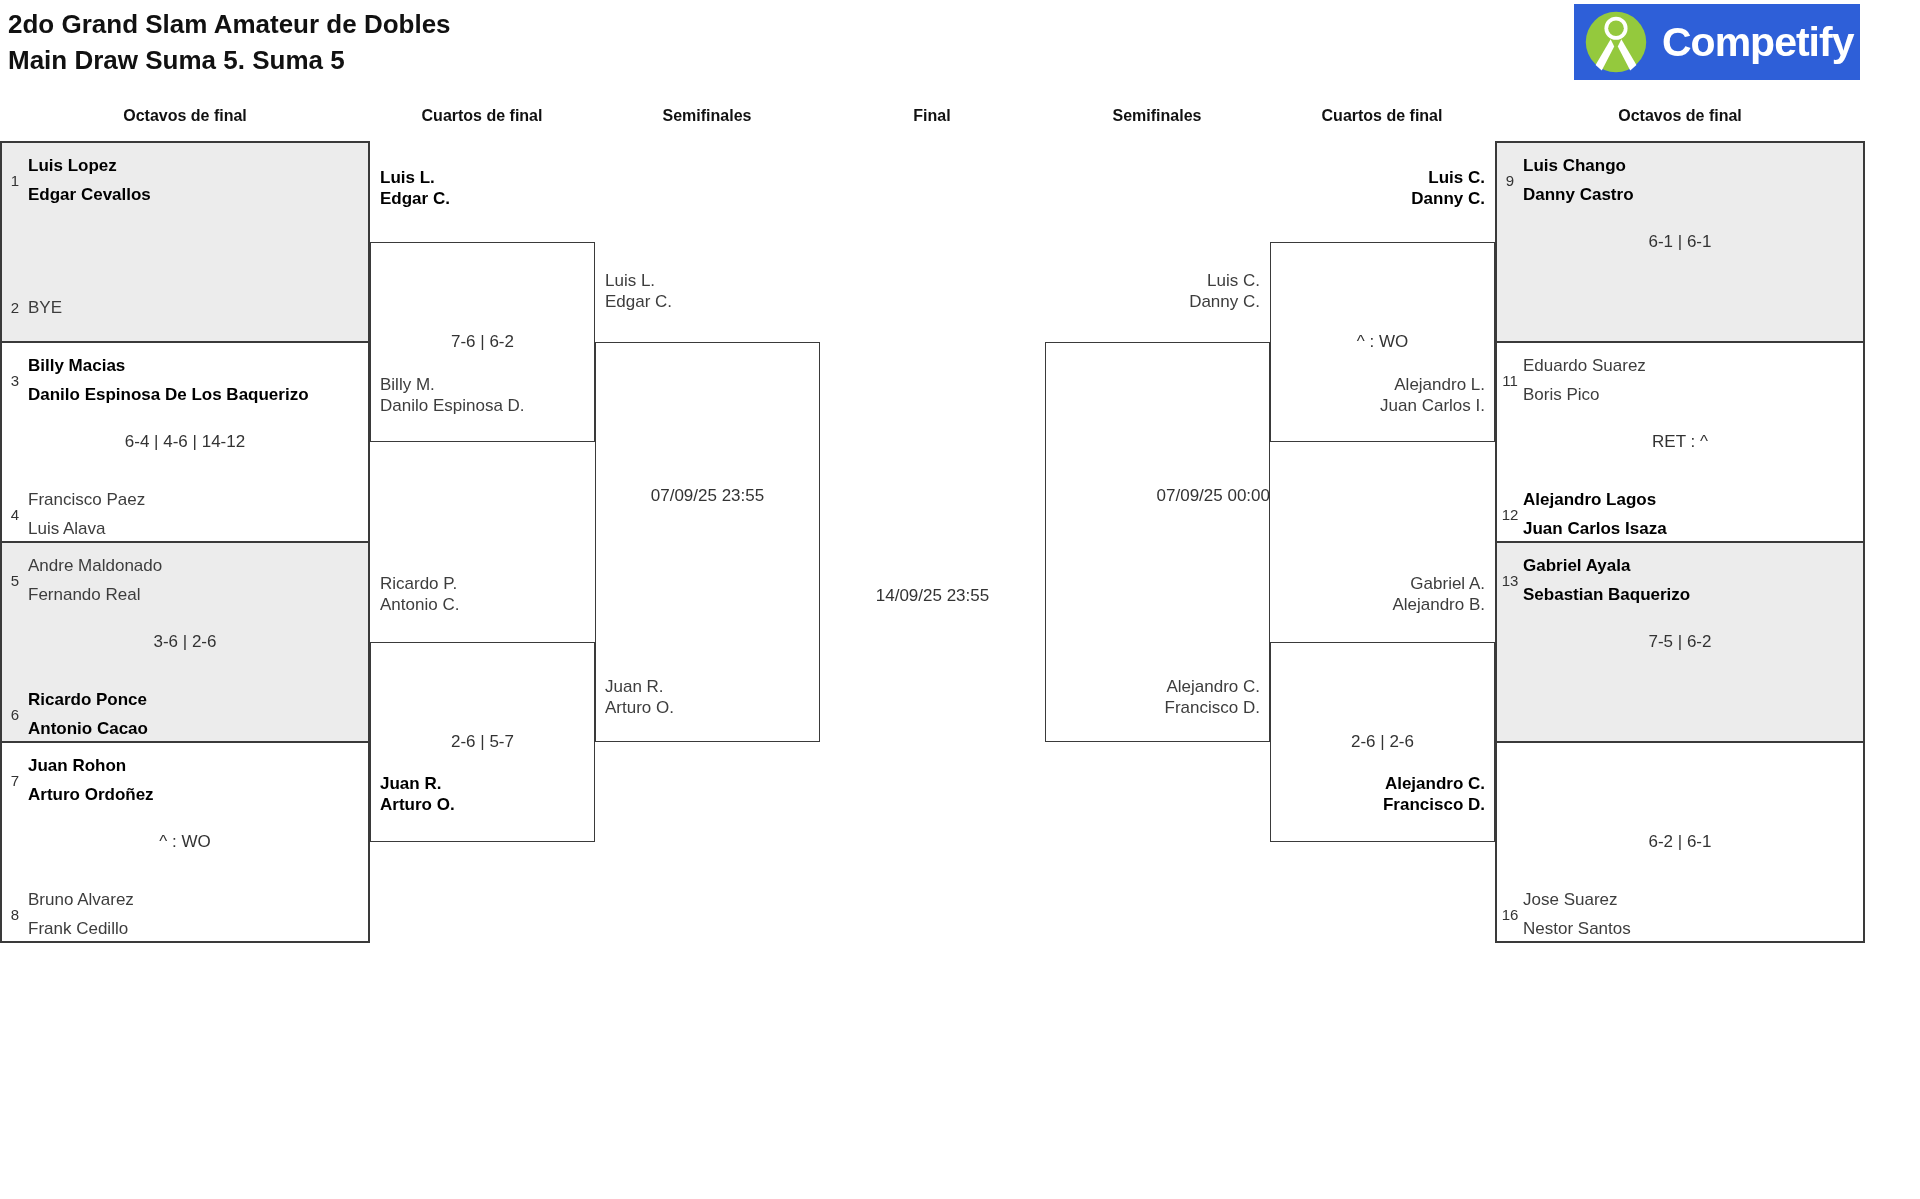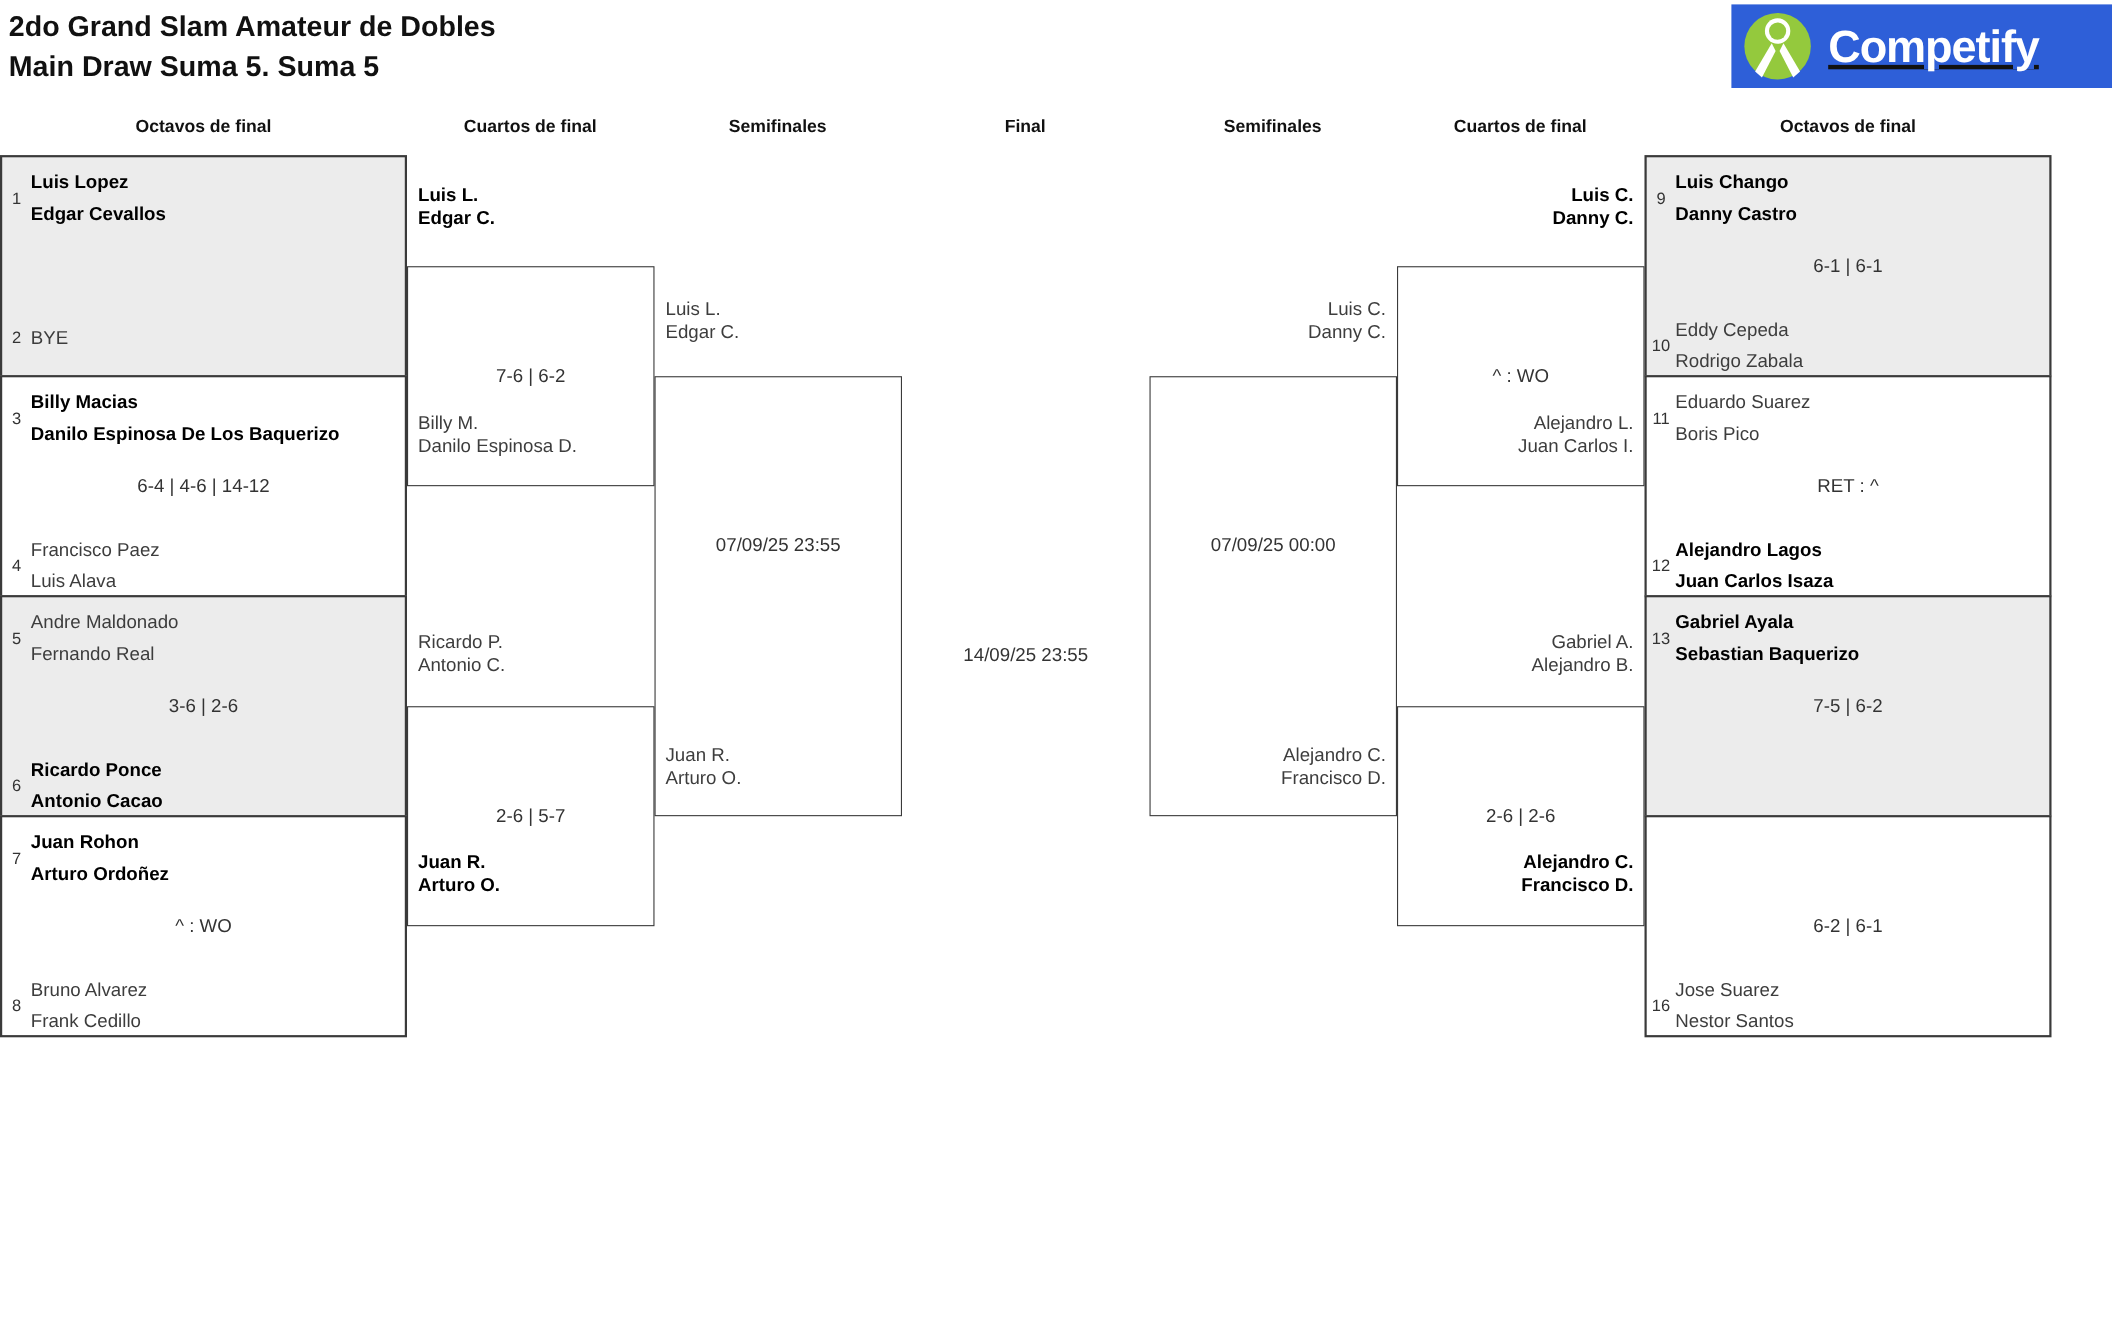--- a/index.html
+++ b/index.html
@@ -1,22 +1,22 @@
 <!DOCTYPE html>
 <html><head>
 <meta charset="utf-8">
 <style>
   html,body{margin:0;padding:0;background:#fff;}
   #page{position:relative;width:1920px;height:1199px;background:#fff;overflow:hidden;
         font-family:"Liberation Sans",sans-serif;color:#111;}
   
   #title{position:absolute;left:8px;top:6px;font-size:26px;line-height:36px;font-weight:700;color:#111;}
   
-  #logo{position:absolute;left:1574px;top:4px;width:346px;height:76px;display:flex;align-items:center;
-        gap:14px;padding-left:10px;box-sizing:border-box;text-decoration:underline;}
+  #logo{position:absolute;left:1574px;top:4px;width:286px;height:76px;display:flex;align-items:center;
+        gap:14px;padding-left:10px;box-sizing:border-box;}
   #logo .brand{color:#fff;font-size:41px;font-weight:700;letter-spacing:-1px;}
   
   .round-h{position:absolute;top:107px;width:220px;text-align:center;font-size:16px;font-weight:600;color:#111;}
   
   .box{position:absolute;box-sizing:border-box;border:2px solid #3a3a3a;background:#fff;}
   .box.shaded{background:#ececec;}
   .mbox{position:absolute;box-sizing:border-box;border:1.5px solid #3a3a3a;background:transparent;}
   
   .team{position:absolute;left:0;right:0;display:flex;align-items:center;min-height:44px;}
   .team.t1{top:8px;} .team.t2{top:142px;}
@@ -114,25 +114,20 @@
     </div>
   </div>
 
   <div class="box shaded" style="left:1495px;top:141px;width:370px;height:202px;">
     <div class="team t1">
       <span class="seed">9</span>
       <span class="tname bold">Luis Chango
 Danny Castro</span>
     </div>
     <div class="score">6-1 | 6-1</div>
-    <div class="team t2">
-      <span class="seed">10</span>
-      <span class="tname">Eddy Cepeda
-Rodrigo Zabala</span>
-    </div>
   </div>
 
   <div class="box" style="left:1495px;top:341px;width:370px;height:202px;">
     <div class="team t1">
       <span class="seed">11</span>
       <span class="tname">Eduardo Suarez
 Boris Pico</span>
     </div>
     <div class="score">RET : ^</div>
     <div class="team t2">
@@ -196,17 +191,17 @@
   <div class="pname" style="left:605px;top:270px;">Luis L.
 Edgar C.</div>
   <div class="pname" style="left:605px;top:676px;">Juan R.
 Arturo O.</div>
   <div class="slabel" style="left:595px;top:486px;">07/09/25 23:55</div>
 
   <div class="pname r" style="left:1045px;width:215px;top:270px;">Luis C.
 Danny C.</div>
   <div class="pname r" style="left:1045px;width:215px;top:676px;">Alejandro C.
 Francisco D.</div>
-  <div class="slabel" style="left:1045px;top:486px;">07/09/25 00:00</div>
+  <div class="slabel" style="left:1045px;top:486px;text-align:right;">07/09/25 00:00</div>
 
   <div class="slabel" style="left:820px;top:586px;">14/09/25 23:55</div>
 
 </div>
 
 </body></html>

